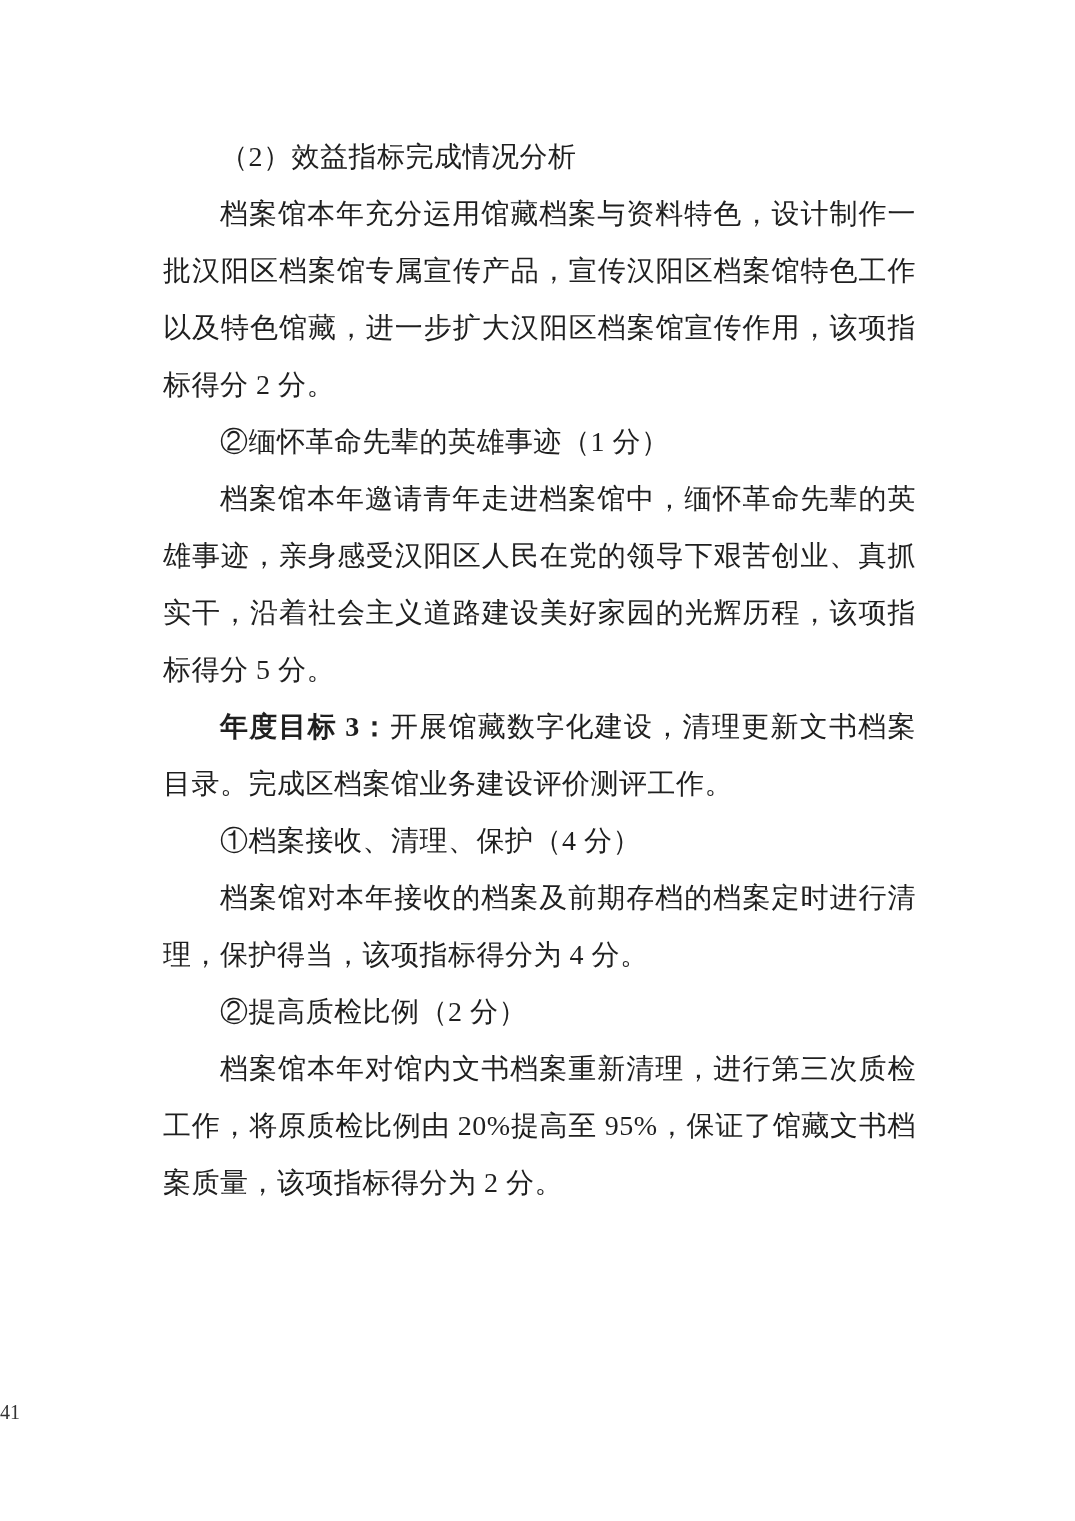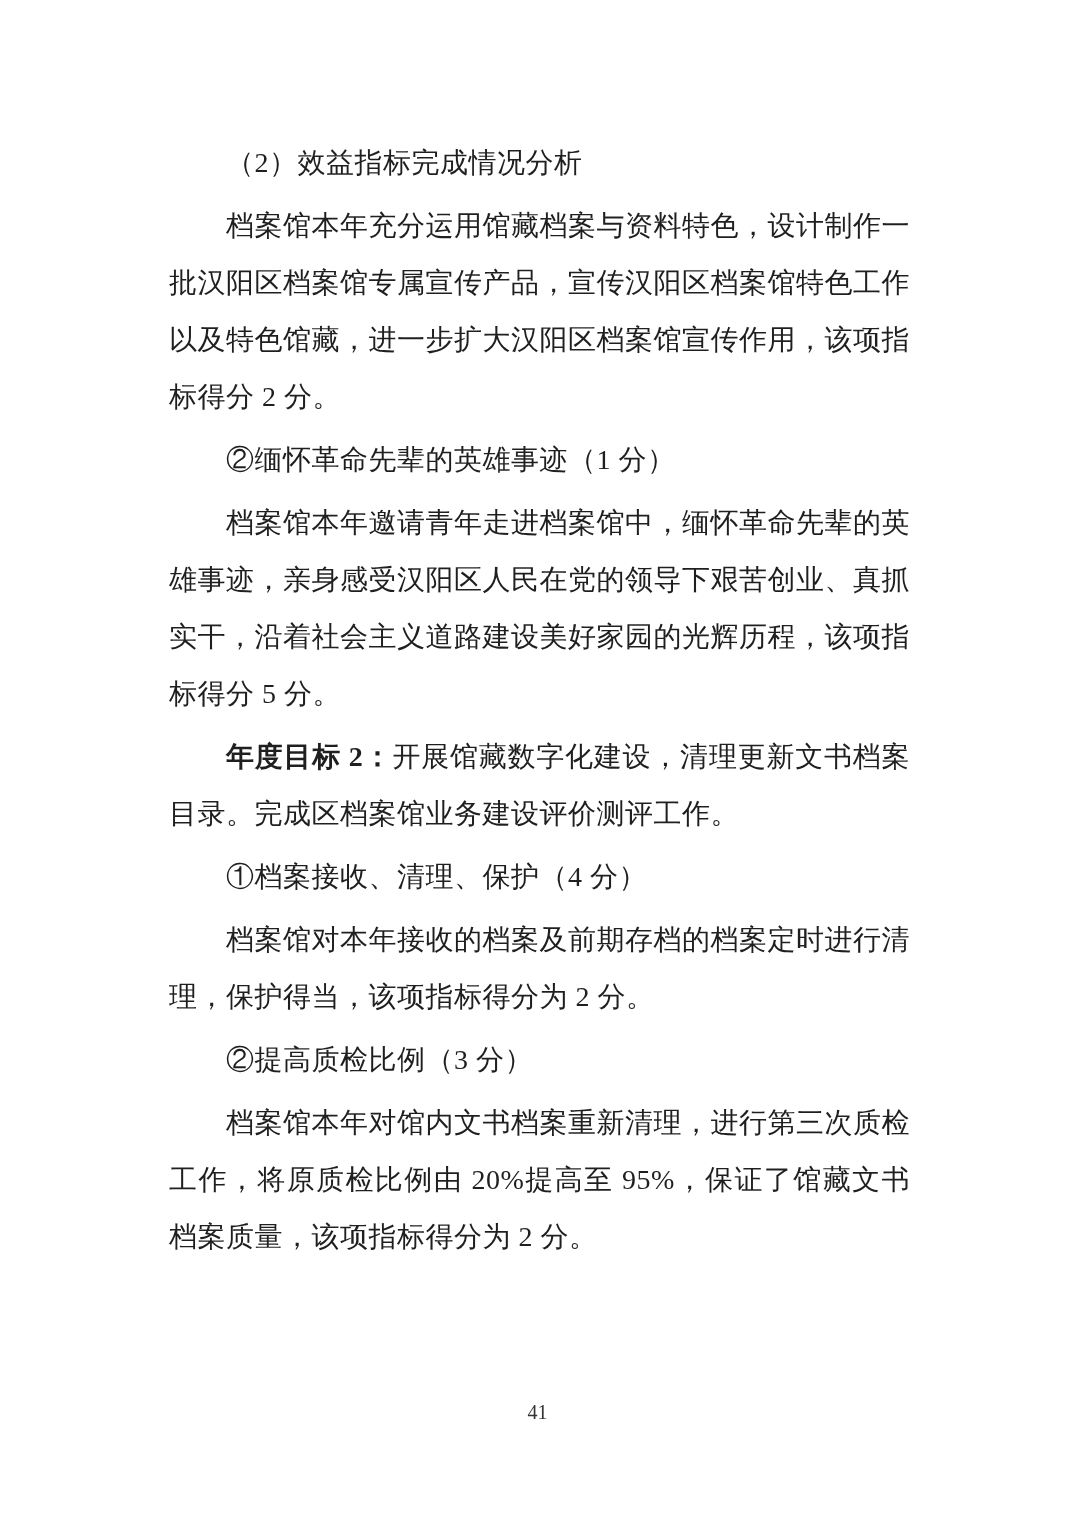--- a/index.html
+++ b/index.html
@@ -17,49 +17,48 @@
     left:163px;
     top:128px;
     width:753px;
     font-size:28px;
     line-height:57px;
     text-align:justify;
     text-justify:inter-character;
     letter-spacing:0.5px;
   }
   .content p{
-    margin:6px;
+    margin:0;
     padding:0;
     text-indent:57px;
   }
   .content p b{
     font-weight:bold;
   }
   .page-footer{
     position:absolute;
     left:0;
     right:0;
     top:1398px;
-    text-align:center;
     font-size:20px;
     line-height:28px;
     color:#333333;
   }
 </style>
 </head>
 <body>
 
 <div class="page">
   <div class="content" id="doc-body">
       <p>（2）效益指标完成情况分析</p>
       <p>档案馆本年充分运用馆藏档案与资料特色，设计制作一批汉阳区档案馆专属宣传产品，宣传汉阳区档案馆特色工作以及特色馆藏，进一步扩大汉阳区档案馆宣传作用，该项指标得分 2 分。</p>
       <p>②缅怀革命先辈的英雄事迹（1 分）</p>
       <p>档案馆本年邀请青年走进档案馆中，缅怀革命先辈的英雄事迹，亲身感受汉阳区人民在党的领导下艰苦创业、真抓实干，沿着社会主义道路建设美好家园的光辉历程，该项指标得分 5 分。</p>
-      <p><b>年度目标 2：</b>开展馆藏数字化建设，清理更新文书档案目录。完成区档案馆业务建设评价测评工作。</p>
+      <p><b>年度目标 3：</b>开展馆藏数字化建设，清理更新文书档案目录。完成区档案馆业务建设评价测评工作。</p>
       <p>①档案接收、清理、保护（4 分）</p>
-      <p>档案馆对本年接收的档案及前期存档的档案定时进行清理，保护得当，该项指标得分为 2 分。</p>
-      <p>②提高质检比例（3 分）</p>
+      <p>档案馆对本年接收的档案及前期存档的档案定时进行清理，保护得当，该项指标得分为 4 分。</p>
+      <p>②提高质检比例（2 分）</p>
       <p>档案馆本年对馆内文书档案重新清理，进行第三次质检工作，将原质检比例由 20%提高至 95%，保证了馆藏文书档案质量，该项指标得分为 2 分。</p>
     </div>
   <div class="page-footer">
     <span>41</span>
   </div>
 </div>
 
 </body></html>

